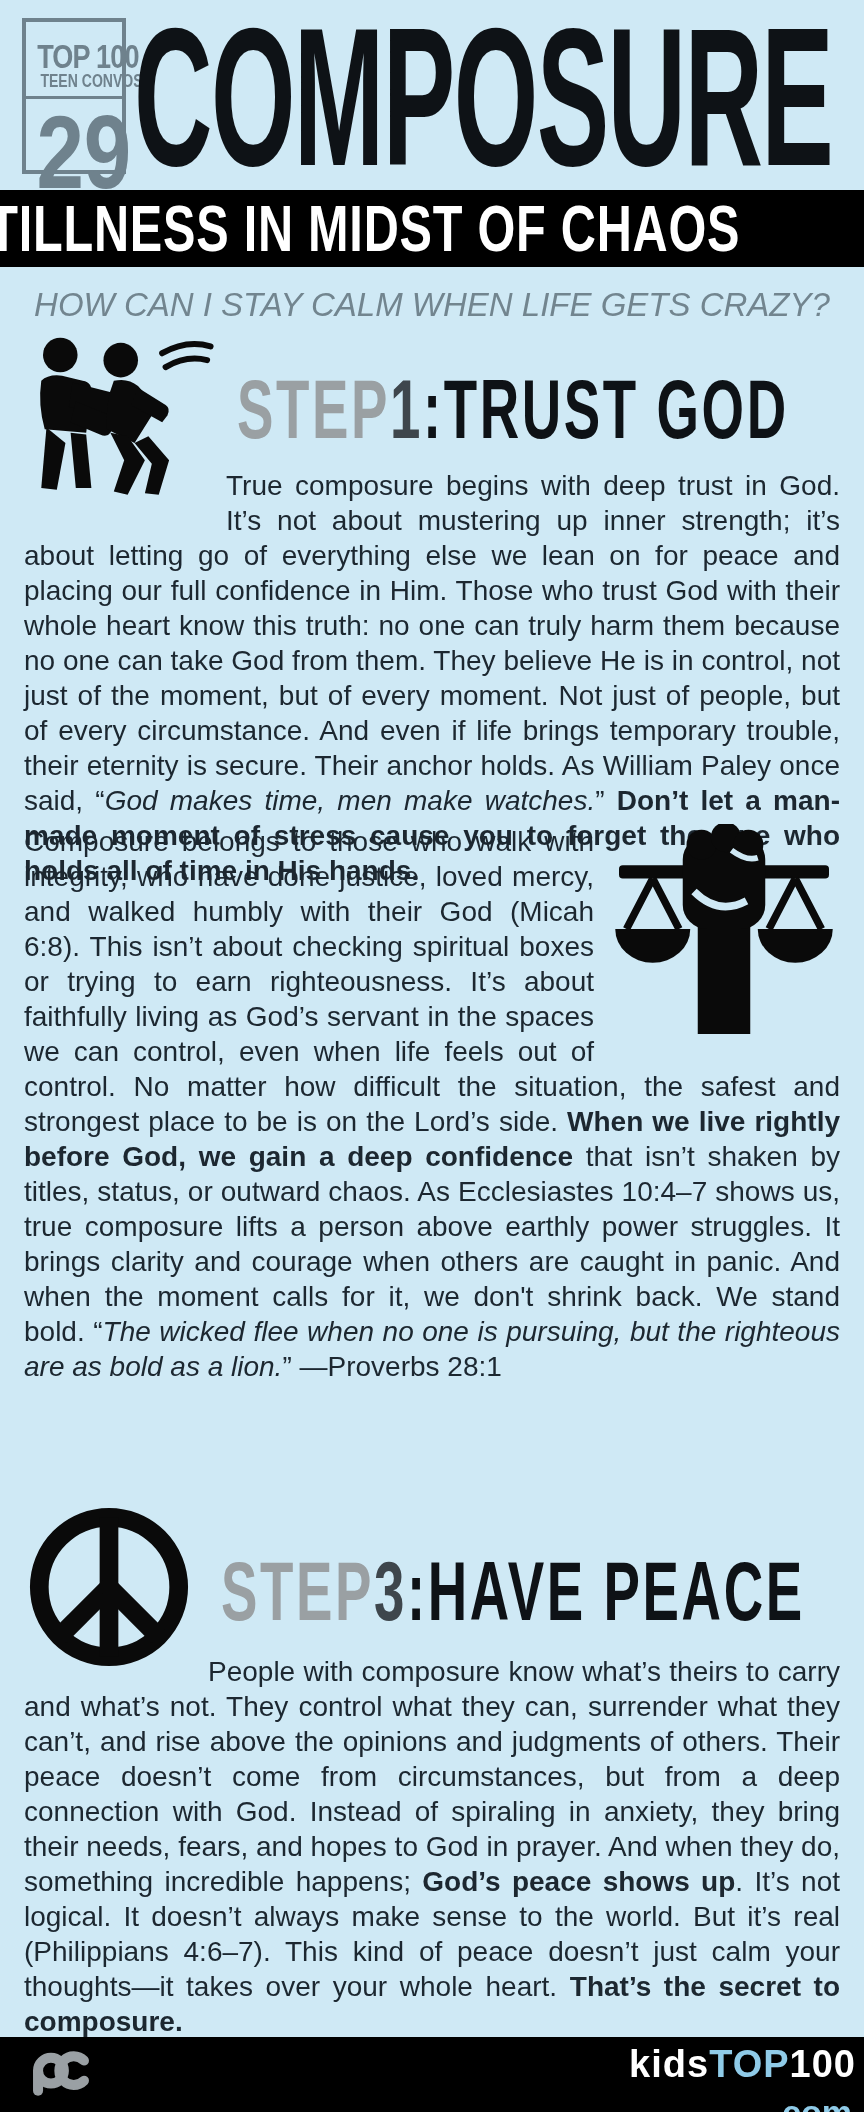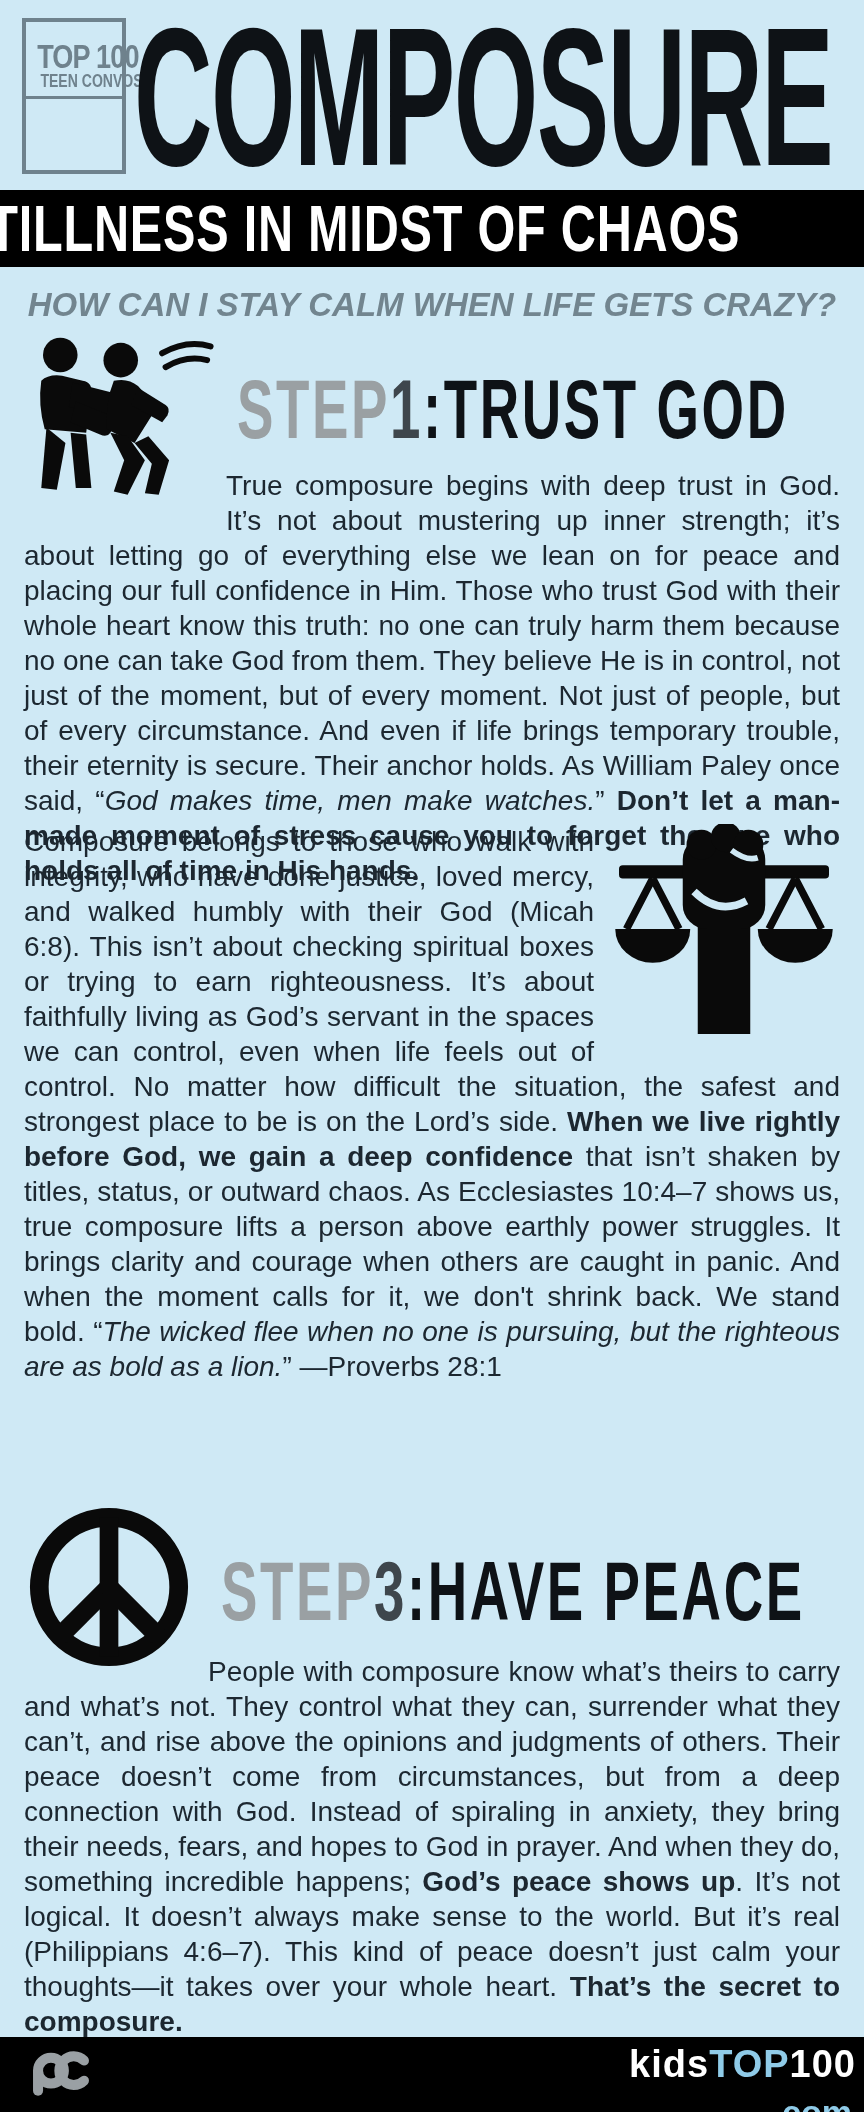--- a/index.html
+++ b/index.html
@@ -24,21 +24,21 @@
   .main-title{position:absolute;left:134px;top:0px;white-space:nowrap;}
   .main-title span{display:inline-block;font-size:196px;line-height:196px;font-weight:700;
     color:var(--heading-text);transform:scaleX(.555);transform-origin:0 0;letter-spacing:-3px;}
 
   .banner{position:absolute;left:0;top:190px;width:864px;height:77px;background:var(--banner-bg);
     display:flex;align-items:center;justify-content:flex-end;}
   .banner span{display:inline-block;font-size:64px;font-weight:700;color:var(--banner-text);
     transform:scaleX(.76);white-space:nowrap;letter-spacing:1px;}
 
   .question{position:absolute;left:0;top:286px;width:864px;text-align:center;
-    font-size:33px;font-weight:700;font-style:italic;color:var(--question);letter-spacing:0;}
+    font-size:33px;font-weight:400;font-style:italic;color:var(--question);letter-spacing:0;}
 
   
   .step{position:absolute;left:24px;width:816px;}
   .step-1{top:334px;} .step-2{top:824px;} .step-3{top:1492px;}
 
   .step-h{position:relative;margin:17px;width:100%;}
   .step-1 .step-h{height:100px;} .step-2 .step-h{height:162px;} .step-3 .step-h{height:128px;}
   .h-scale{position:absolute;display:inline-block;white-space:nowrap;
     font-size:84px;font-weight:700;letter-spacing:4px;line-height:84px;
     transform:scaleX(.65);transform-origin:0 0;}
@@ -73,20 +73,23 @@
 </style>
 </head>
 <body>
 
 <div class="page">
 
   <div class="badge">
     <div class="badge-top">
       <span class="badge-line1">TOP 100</span><br>
       <span class="badge-line2">TEEN CONVOS</span>
+    </div>
+    <div>
+      <span class="badge-num">29</span>
     </div>
   </div>
 
   <div class="main-title">
     <span>COMPOSURE</span>
   </div>
 
   <div class="banner">
     <span>STILLNESS IN MIDST OF CHAOS</span>
   </div>

